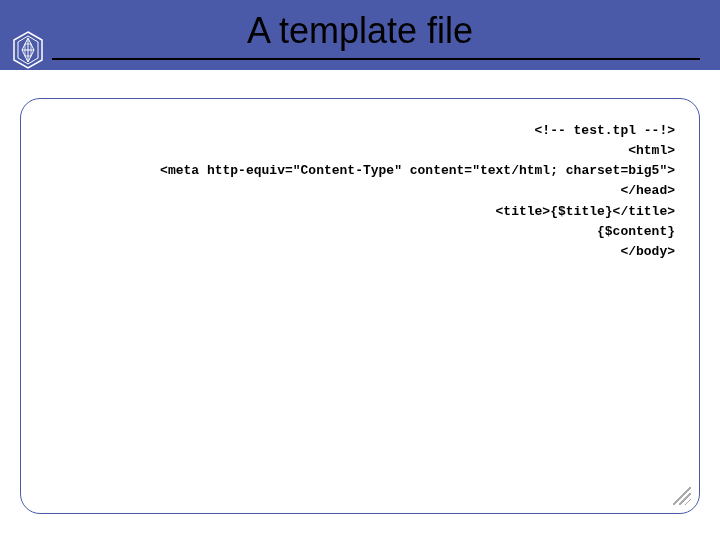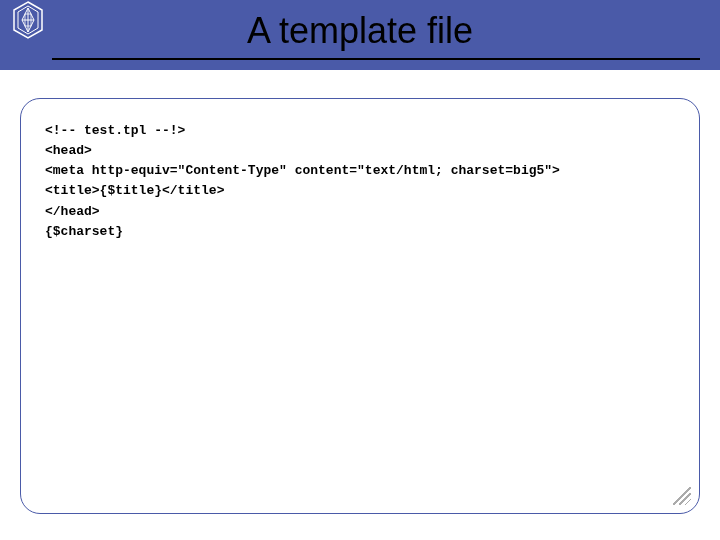--- a/index.html
+++ b/index.html
@@ -8,21 +8,21 @@
     height: 540px;
     background: #ffffff;
     font-family: Arial, sans-serif;
     overflow: hidden;
   }
   .header {
     width: 100%;
     height: 70px;
     background: #4a5aa8;
     display: flex;
-    align-items: flex-start;
+    align-items: flex-end;
     padding-left: 8px;
     position: relative;
   }
   .logo {
     width: 40px;
     height: 40px;
     display: flex;
     align-items: center;
     justify-content: center;
   }
@@ -54,20 +54,21 @@
     height: 2px;
     background: #000000;
   }
   .content-frame {
     margin: 28px 20px 20px 20px;
     border: 1px solid #4a5aa8;
     border-radius: 20px;
     height: 416px;
     padding: 22px 24px;
     position: relative;
+    text-align: right;
   }
   .content-frame::after {
     content: '';
     position: absolute;
     right: 8px;
     bottom: 8px;
     width: 18px;
     height: 18px;
     background-image:
       linear-gradient(135deg, transparent 45%, #888 45%, #888 55%, transparent 55%),
@@ -98,18 +99,19 @@
       <path d="M20,8 L14,20 L20,32 L26,20 Z M20,8 L20,32 M14,20 L26,20" fill="none" stroke="#ffffff" stroke-width="1"></path>
       <rect x="17" y="14" width="6" height="12" fill="none" stroke="#ffffff" stroke-width="0.8"></rect>
     </svg>
   </div>
   <div class="title">A template file</div>
   <div class="header-underline"></div>
 </div>
 
 <div class="content-frame">
   <div class="code-line">&lt;!-- test.tpl --!&gt;</div>
-  <div class="code-line">&lt;head&gt;</div>
+  <div class="code-line">&lt;html&gt;</div>
   <div class="code-line">&lt;meta http-equiv="Content-Type" content="text/html; charset=big5"&gt;</div>
+  <div class="code-line">&lt;/head&gt;</div>
   <div class="code-line">&lt;title&gt;{$title}&lt;/title&gt;</div>
-  <div class="code-line">&lt;/head&gt;</div>
-  <div class="code-line">{$charset}</div>
+  <div class="code-line">{$content}</div>
+  <div class="code-line">&lt;/body&gt;</div>
 </div>
 
 </body></html>

